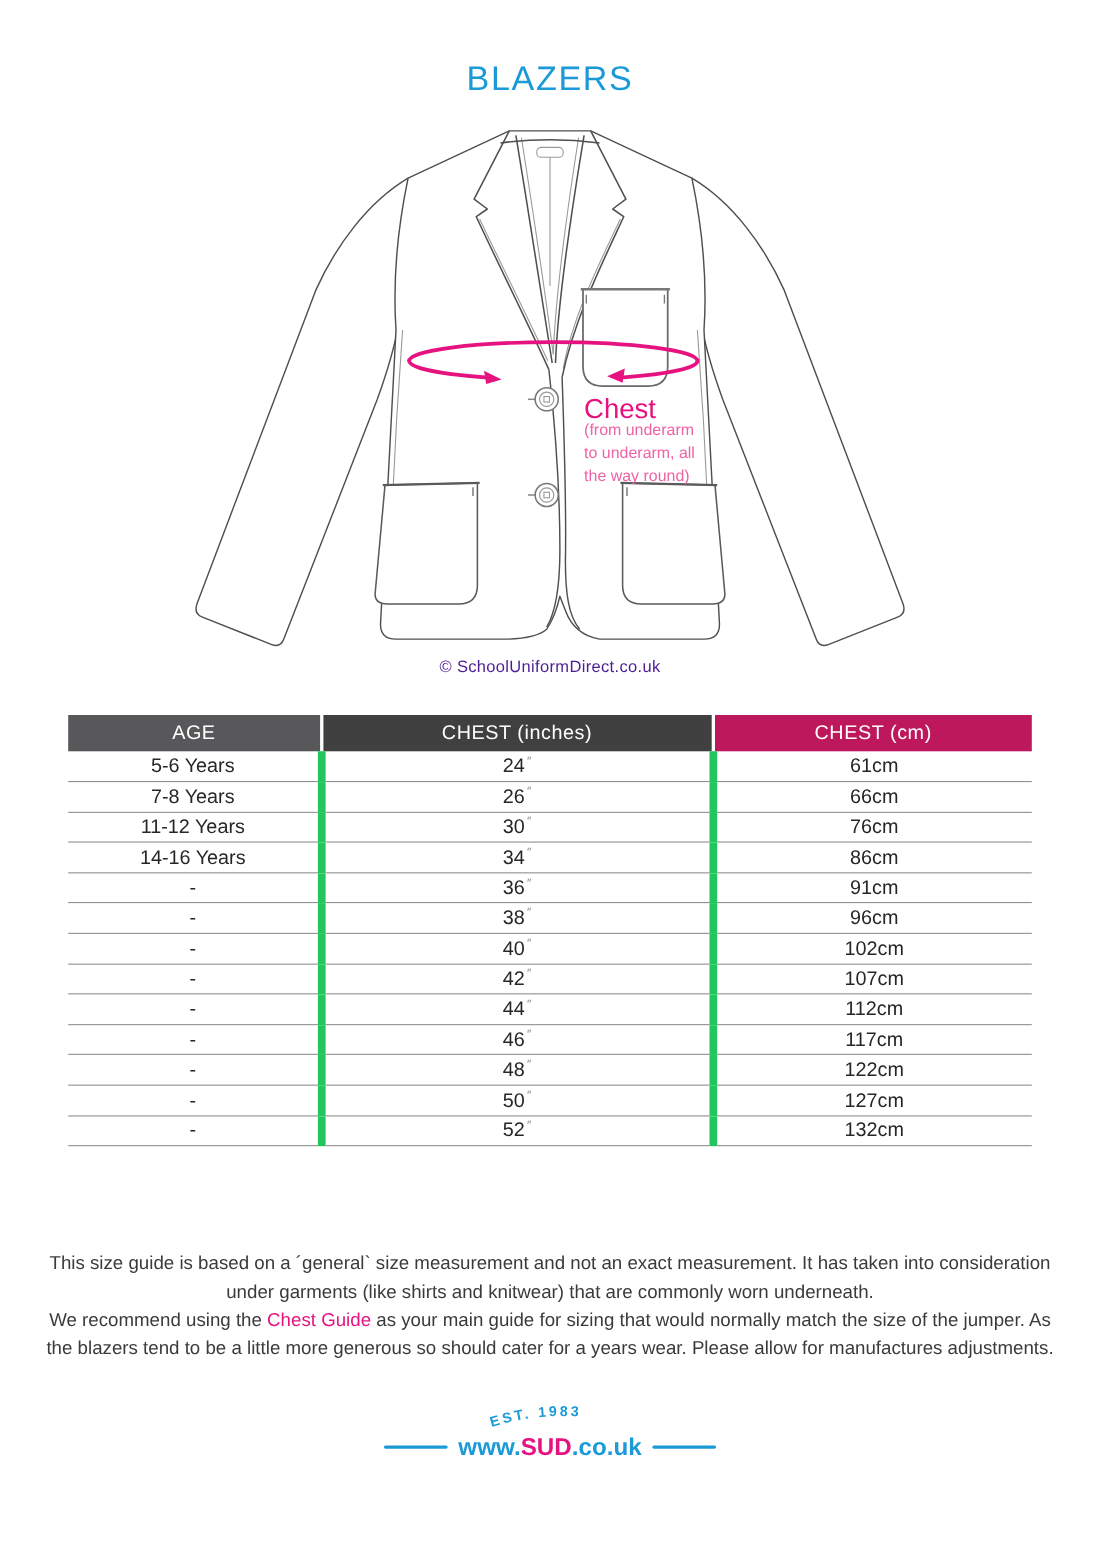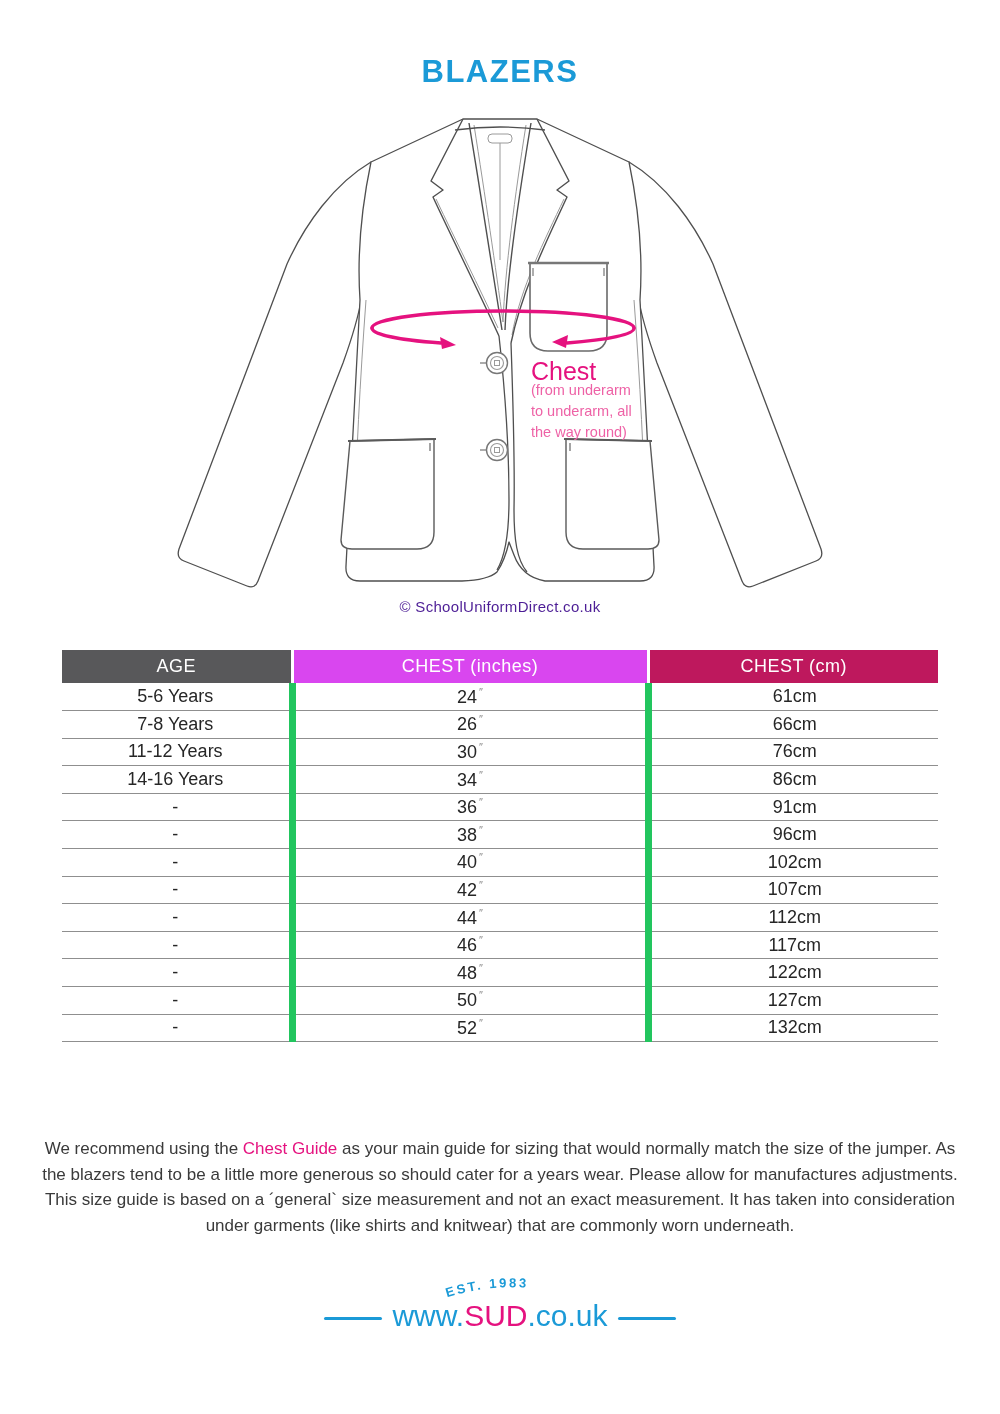--- a/index.html
+++ b/index.html
@@ -12,21 +12,21 @@
     font-family: "Liberation Sans", sans-serif;
     overflow: hidden;
     margin: 0 auto;
   }
   .title {
     position: absolute;
     top: 54px; left: 0;
     width: 100%;
     text-align: center;
     font-size: 31px;
-    font-weight: bold;
+    font-weight: normal;
     letter-spacing: 1.5px;
     color: #1b9ad7;
   }
   .diagram-wrap { position: absolute; top: 100px; left: 0; width: 1000px; height: 498px; }
   .copyright {
     position: absolute;
     top: 598px; left: 0;
     width: 100%;
     text-align: center;
     font-size: 15px;
@@ -89,22 +89,22 @@
   .logo-main {
     font-size: 38px;
     font-weight: bold;
     letter-spacing: 1px;
     color: #1b9ad7;
     line-height: 40px;
   }
   .logo-main .pink-letter { color: #e5127f; }
   .logo-url-row {
     margin-top: 2px;
-    font-size: 30px;
-    font-weight: normal;
+    font-size: 22px;
+    font-weight: bold;
     color: #1b9ad7;
     line-height: 24px;
   }
   .logo-url-row .dash {
     display: inline-block;
     width: 58px; height: 3px;
     background: #1b9ad7;
     vertical-align: 6px;
     margin: 0 10px;
     border-radius: 2px;
@@ -200,21 +200,21 @@
 
   <table class="size-table">
     <colgroup>
         <col class="c1">
         <col class="c2">
         <col class="c3">
       </colgroup>
     <thead>
       <tr>
           <th style="background: rgb(88, 88, 90);">AGE</th>
-          <th style="background: #d946ef;">CHEST (inches)</th>
+          <th style="background: #404040;">CHEST (inches)</th>
           <th style="background: #be185d;">CHEST (cm)</th>
         </tr>
     </thead>
     <tbody>
         <tr>
           <td>5-6 Years</td>
           <td>24<span class="prime">″</span></td>
           <td>61cm</td>
         </tr>
         <tr>
@@ -274,22 +274,22 @@
         </tr>
         <tr>
           <td>-</td>
           <td>52<span class="prime">″</span></td>
           <td>132cm</td>
         </tr>
       </tbody>
   </table>
 
   <div class="note">
+    <p><span>This size guide is based on a ´general` size measurement and not an exact measurement. It has taken into consideration under garments (like shirts and knitwear) that are commonly worn underneath.</span></p>
     <p><span>We recommend using the </span><span class="pink-text">Chest Guide</span><span> as your main guide for sizing that would normally match the size of the jumper. As the blazers tend to be a little more generous so should cater for a years wear. Please allow for manufactures adjustments.</span></p>
-    <p><span>This size guide is based on a ´general` size measurement and not an exact measurement. It has taken into consideration under garments (like shirts and knitwear) that are commonly worn underneath.</span></p>
   </div>
 
   <div class="logo">
     <svg class="logo-est" width="240" height="30" viewBox="0 0 240 30" style="display:block;margin:0 auto;">
       <defs>
         <path id="estArc" d="M 65,26 Q 120,8 178,20" fill="none"></path>
       </defs>
       <text font-size="13" font-weight="bold" letter-spacing="2.5" fill="#1b9ad7" font-family="Liberation Sans, sans-serif">
         <textPath href="#estArc" startOffset="2">EST. 1983</textPath>
       </text>

